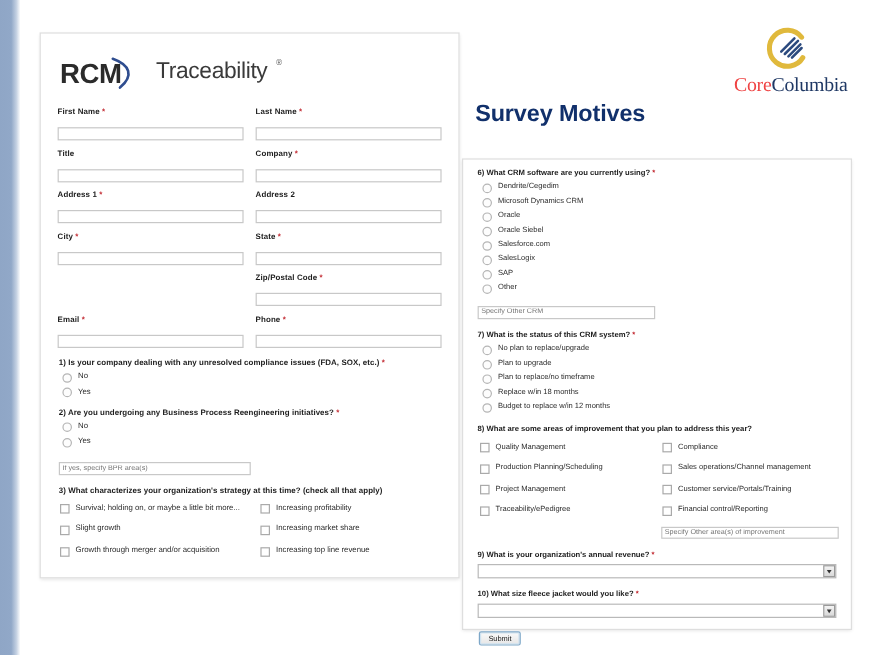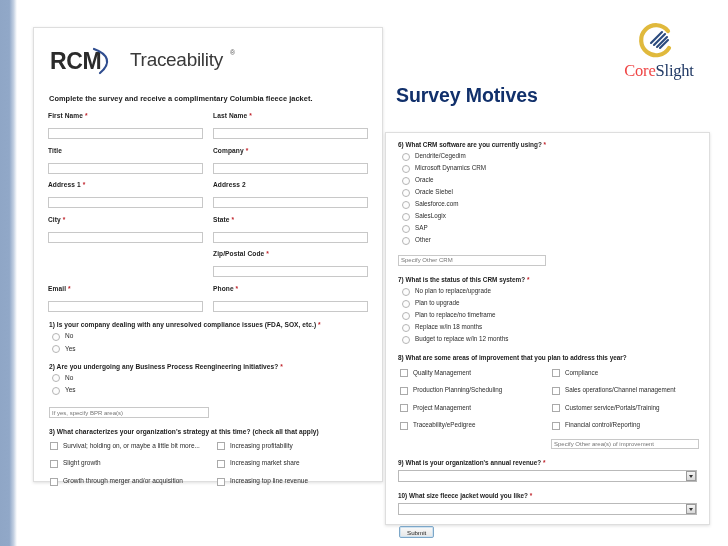--- a/index.html
+++ b/index.html
@@ -314,39 +314,38 @@
   <svg id="core-mark" viewBox="0 0 40 40">
     <path d="M32 10 A15 15 0 1 0 33 27" stroke="#e0b93c" stroke-width="4.2" fill="none" stroke-linecap="round"></path>
     <g stroke="#2b4a7e" stroke-width="2.1" stroke-linecap="round">
       <line x1="15" y1="22" x2="26" y2="11"></line>
       <line x1="18" y1="24" x2="29" y2="13"></line>
       <line x1="21" y1="26" x2="31" y2="16"></line>
       <line x1="24" y1="27" x2="32" y2="19"></line>
     </g>
   </svg>
   <div id="core-word">
-    <span class="core">Core</span><span class="motives">Slight</span>
+    <span class="core">Core</span><span class="motives">Columbia</span>
   </div>
 </div>
 
 <div id="survey-title">Survey Motives</div>
 
 <div id="form-panel" class="panel">
   <div id="form-inner">
 
     <div id="rcm-logo">
       <div id="rcm-text">RCM</div>
       <svg id="rcm-swoosh" viewBox="0 0 34 34">
         <path d="M6 4 C20 9 24 18 12 28" stroke="#2f4d8f" stroke-width="2.2" fill="none" stroke-linecap="round"></path>
       </svg>
       <div id="rcm-tech">Traceability</div>
       <div id="rcm-tm">®</div>
     </div>
 
-    <div id="intro">Complete the survey and receive a complimentary Columbia fleece jacket.</div>
 
     <div id="fields-container">
         <div class="field-row">
           <div class="field"><div class="field-label">First Name<span class="req"> *</span></div><input class="text-input" style=""></div>
           <div class="field"><div class="field-label">Last Name<span class="req"> *</span></div><input class="text-input" style=""></div>
         </div>
         <div class="field-row">
           <div class="field"><div class="field-label">Title</div><input class="text-input" style=""></div>
           <div class="field"><div class="field-label">Company<span class="req"> *</span></div><input class="text-input" style=""></div>
         </div>

